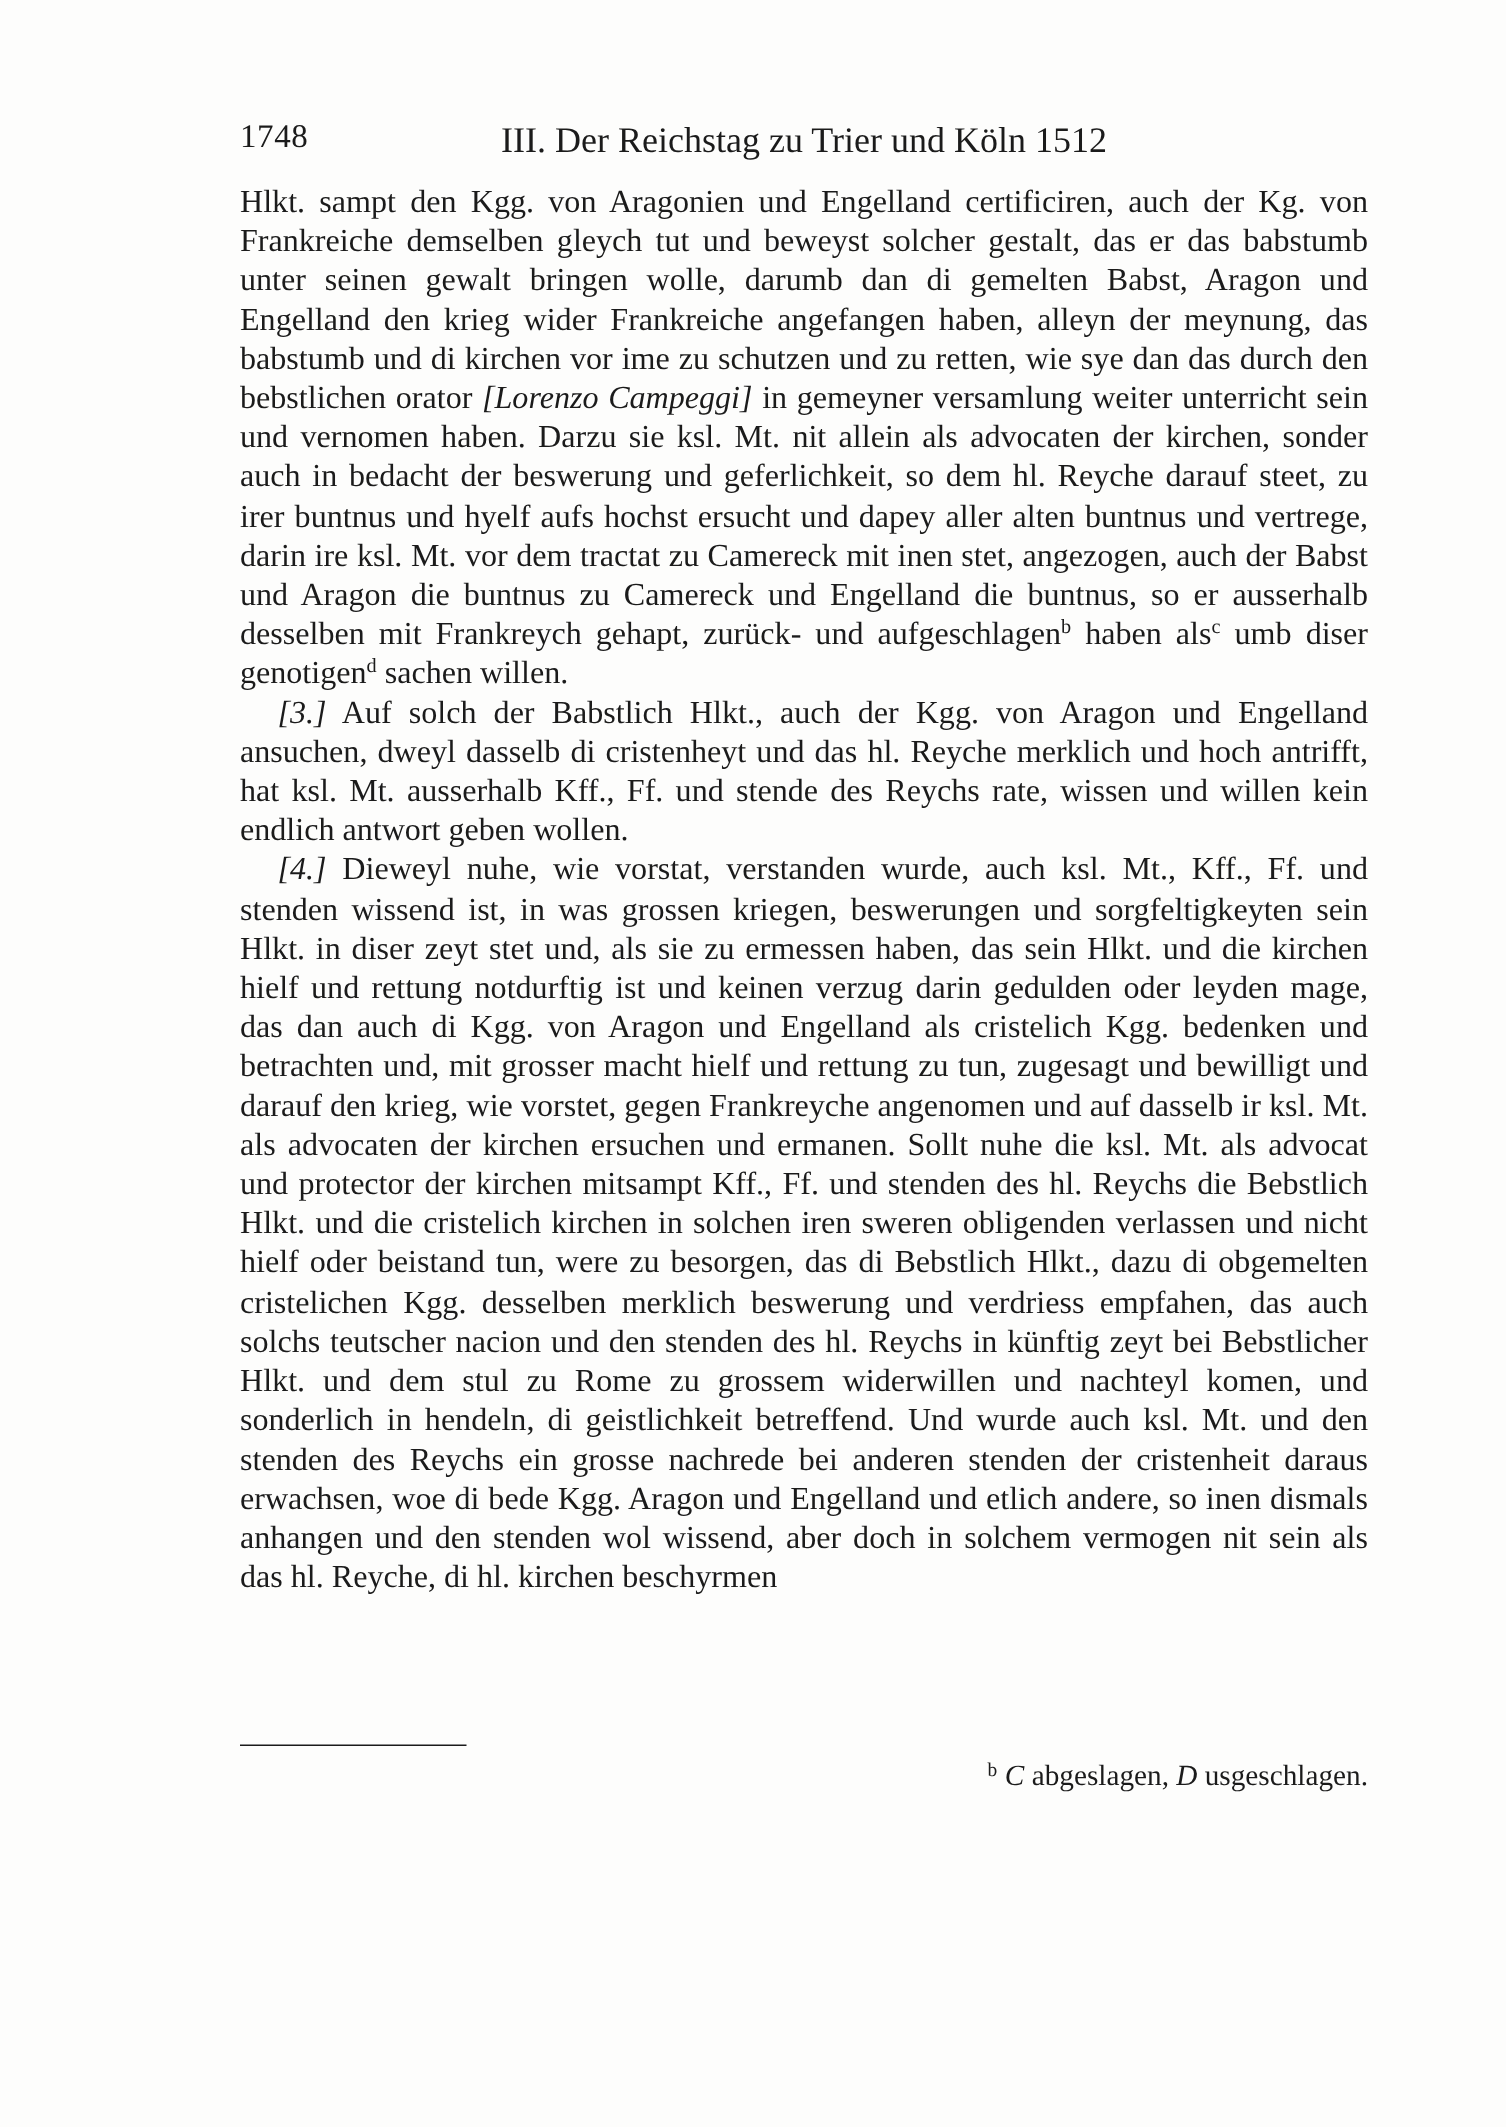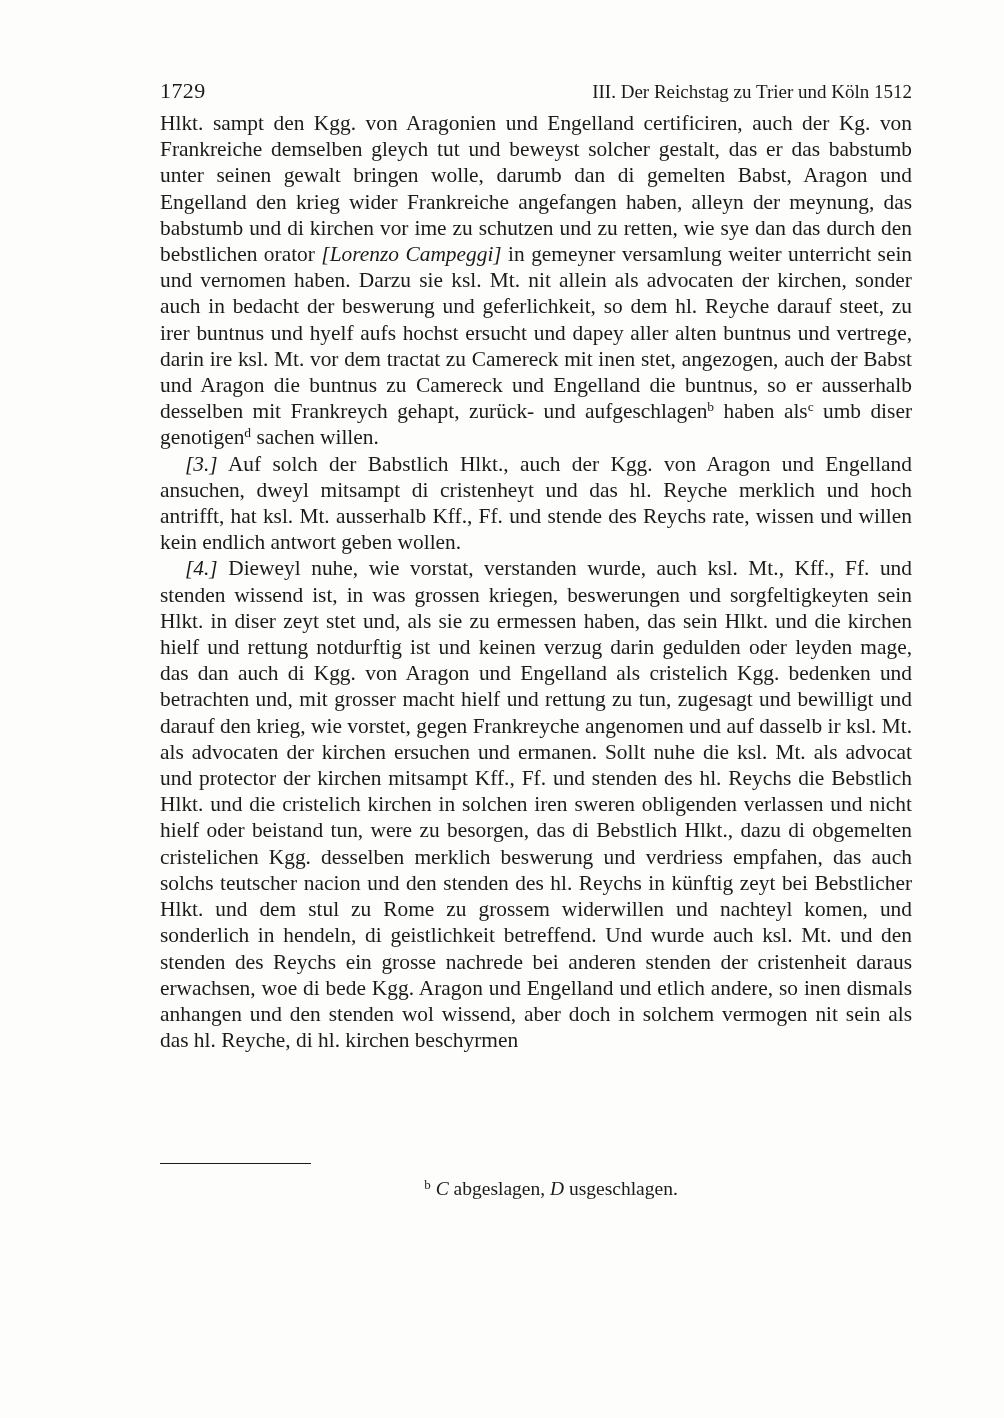--- a/index.html
+++ b/index.html
@@ -24,27 +24,27 @@
     left: 0;
     top: 0;
     font-size: 22px;
     letter-spacing: 0.4px;
   }
   .running-title {
     position: absolute;
     left: 0;
     right: 0;
     top: 3px;
-    text-align: right;
-    font-size: 19px;
+    text-align: center;
+    font-size: 24px;
   }
   .text-block {
     position: absolute;
     left: 160px;
-    top: 110px;
+    top: 121px;
     width: 752px;
   }
   .para {
     margin: 0;
     font-size: 21.4px;
     line-height: 26.2px;
     text-align: justify;
     text-justify: inter-word;
   }
   .para.indent { text-indent: 25px; }
@@ -62,50 +62,50 @@
     top: 1163px;
     width: 752px;
   }
   .fn-rule {
     width: 151px;
     height: 0;
     border-top: 1.8px solid #1b1b1b;
     margin: 0 0 8px 0;
   }
   .footnote {
-    margin: 12px;
+    margin: 0;
     padding-left: 30px;
     font-size: 19.5px;
     line-height: 26.8px;
-    text-align: center;
+    text-align: right;
   }
   .footnote sup.fn-marker {
     font-size: 13px;
     line-height: 0;
     vertical-align: baseline;
     position: relative;
     top: -6px;
     margin-right: 5px;
   }
 </style>
 </head>
 <body>
 
 <div id="page">
 
   <header class="page-header">
-    <span class="page-number">1729</span>
+    <span class="page-number">1748</span>
     <span class="running-title">III. Der Reichstag zu Trier und Köln 1512</span>
   </header>
 
   <main class="text-block">
 
     <p class="para"><span>Hlkt. sampt den Kgg. von Aragonien und Engelland certificiren, auch der Kg. von Frankreiche demselben gleych tut und beweyst solcher gestalt, das er das babstumb unter seinen gewalt bringen wolle, darumb dan di gemelten Babst, Aragon und Engelland den krieg wider Frankreiche angefangen haben, alleyn der meynung, das babstumb und di kirchen vor ime zu schutzen und zu retten, wie sye dan das durch den bebstlichen orator </span><span class="italic">[Lorenzo Campeggi]</span><span> in gemeyner versamlung weiter unterricht sein und vernomen haben. Darzu sie ksl. Mt. nit allein als advocaten der kirchen, sonder auch in bedacht der beswerung und geferlichkeit, so dem hl. Reyche darauf steet, zu irer buntnus und hyelf aufs hochst ersucht und dapey aller alten buntnus und vertrege, darin ire ksl. Mt. vor dem tractat zu Camereck mit inen stet, angezogen, auch der Babst und Aragon die buntnus zu Camereck und Engelland die buntnus, so er ausserhalb desselben mit Frankreych gehapt, zurück- und aufgeschlagen</span><sup class="fnref">b</sup><span> haben als</span><sup class="fnref">c</sup><span> umb diser genotigen</span><sup class="fnref">d</sup><span> sachen willen.</span></p>
 
-    <p class="para indent"><span class="italic">[3.]</span><span> Auf solch der Babstlich Hlkt., auch der Kgg. von Aragon und Engelland ansuchen, dweyl mitsampt di cristenheyt und das hl. Reyche merklich und hoch antrifft, hat ksl. Mt. ausserhalb Kff., Ff. und stende des Reychs rate, wissen und willen kein endlich antwort geben wollen.</span></p>
+    <p class="para indent"><span class="italic">[3.]</span><span> Auf solch der Babstlich Hlkt., auch der Kgg. von Aragon und Engelland ansuchen, dweyl dasselb di cristenheyt und das hl. Reyche merklich und hoch antrifft, hat ksl. Mt. ausserhalb Kff., Ff. und stende des Reychs rate, wissen und willen kein endlich antwort geben wollen.</span></p>
 
     <p class="para indent"><span class="italic">[4.]</span><span> Dieweyl nuhe, wie vorstat, verstanden wurde, auch ksl. Mt., Kff., Ff. und stenden wissend ist, in was grossen kriegen, beswerungen und sorgfeltigkeyten sein Hlkt. in diser zeyt stet und, als sie zu ermessen haben, das sein Hlkt. und die kirchen hielf und rettung notdurftig ist und keinen verzug darin gedulden oder leyden mage, das dan auch di Kgg. von Aragon und Engelland als cristelich Kgg. bedenken und betrachten und, mit grosser macht hielf und rettung zu tun, zugesagt und bewilligt und darauf den krieg, wie vorstet, gegen Frankreyche angenomen und auf dasselb ir ksl. Mt. als advocaten der kirchen ersuchen und ermanen. Sollt nuhe die ksl. Mt. als advocat und protector der kirchen mitsampt Kff., Ff. und stenden des hl. Reychs die Bebstlich Hlkt. und die cristelich kirchen in solchen iren sweren obligenden verlassen und nicht hielf oder beistand tun, were zu besorgen, das di Bebstlich Hlkt., dazu di obgemelten cristelichen Kgg. desselben merklich beswerung und verdriess empfahen, das auch solchs teutscher nacion und den stenden des hl. Reychs in künftig zeyt bei Bebstlicher Hlkt. und dem stul zu Rome zu grossem widerwillen und nachteyl komen, und sonderlich in hendeln, di geistlichkeit betreffend. Und wurde auch ksl. Mt. und den stenden des Reychs ein grosse nachrede bei anderen stenden der cristenheit daraus erwachsen, woe di bede Kgg. Aragon und Engelland und etlich andere, so inen dismals anhangen und den stenden wol wissend, aber doch in solchem vermogen nit sein als das hl. Reyche, di hl. kirchen beschyrmen</span></p>
 
   </main>
 
   <footer class="footnotes">
     <div class="fn-rule"></div>
 
     <p class="footnote"><sup class="fn-marker">b</sup><span class="italic">C</span><span> abgeslagen, </span><span class="italic">D</span><span> usgeschlagen.</span></p>
 

